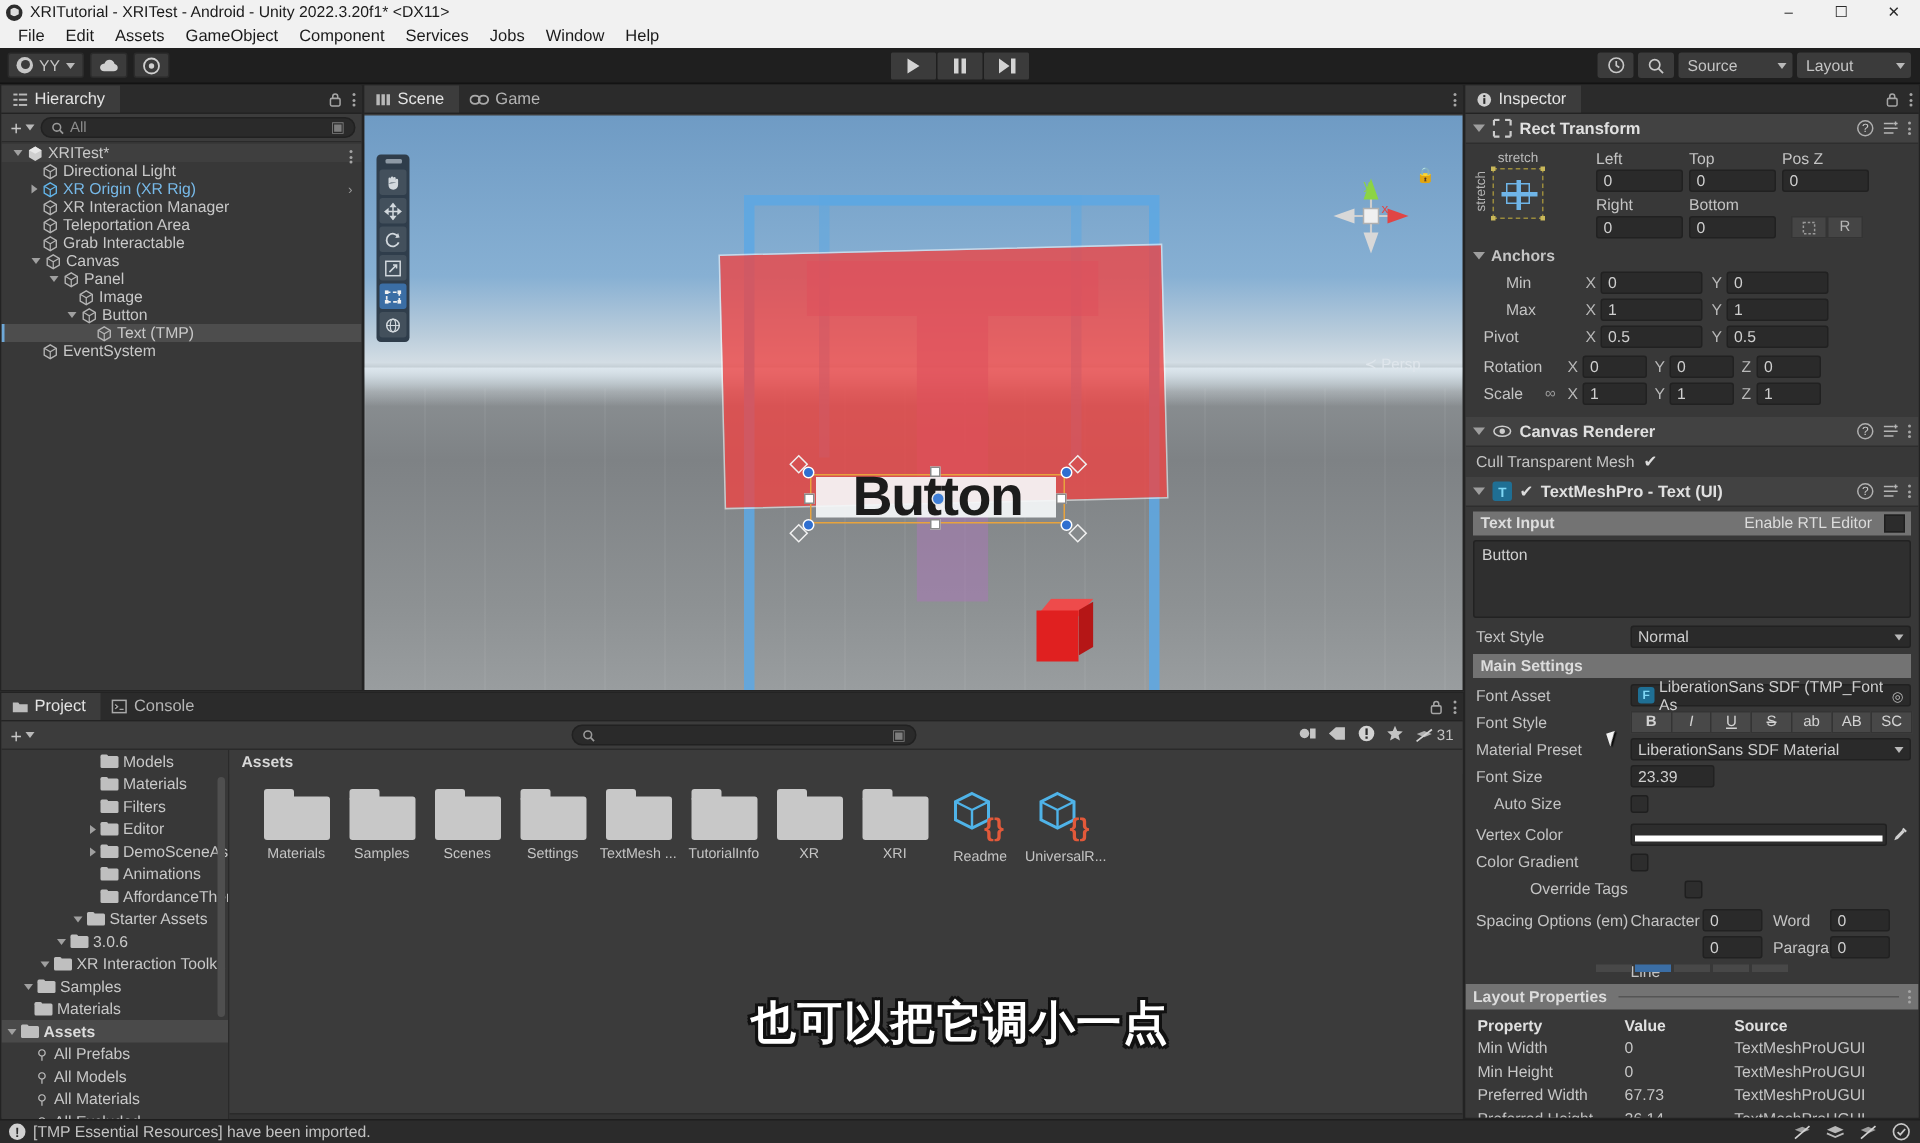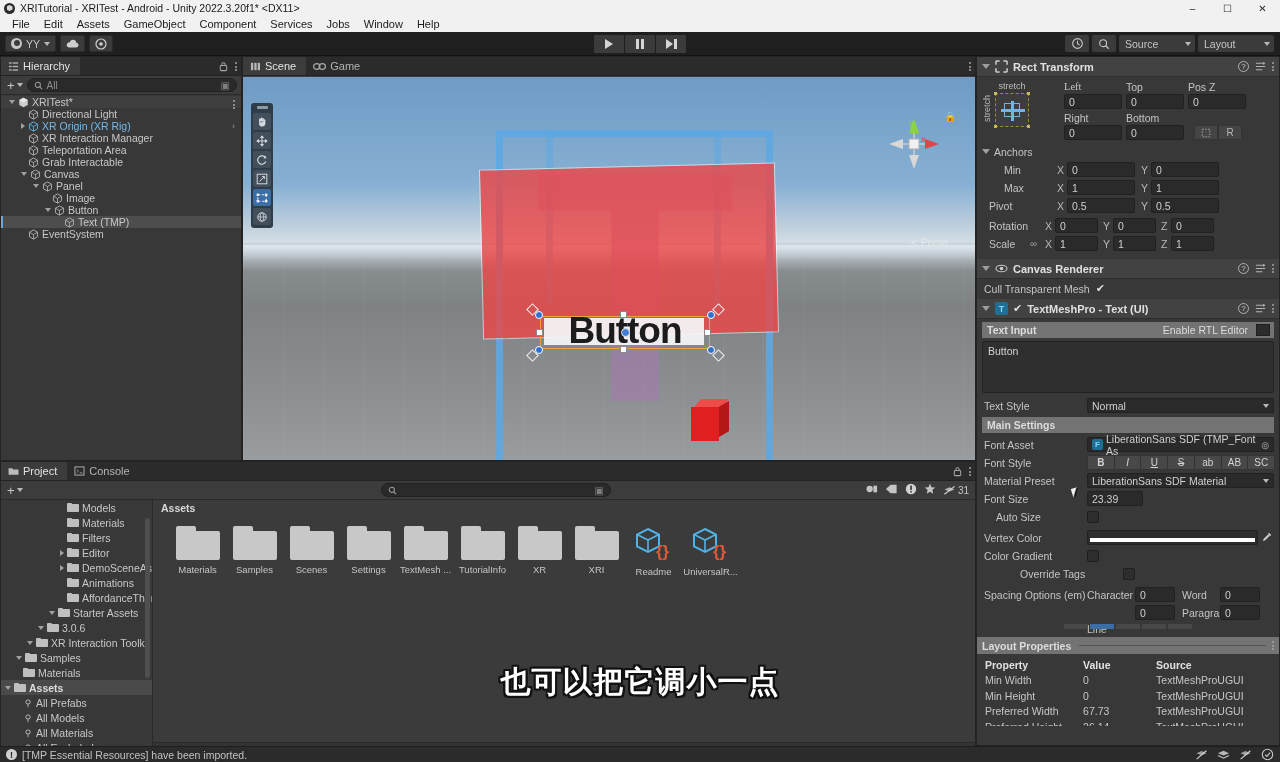--- a/index.html
+++ b/index.html
@@ -866,20 +866,41 @@
       <span class="lock-ico">🔒</span>
       <div class="persp-label">
         ≺ <span>Persp</span>
       </div>
     </div>
   </div>
 
   <div class="subtitle">也可以把它调小一点</div>
 
   <div class="panel" id="inspector">
+    <div class="tabstrip">
+      <div class="tab active">
+        <svg width="11" height="11" viewBox="0 0 12 12">
+          <circle cx="6" cy="6" r="5" fill="#cfcfcf"></circle>
+          <rect x="5.3" y="4.8" width="1.5" height="4.2" fill="#2b2b2b"></rect>
+          <rect x="5.3" y="2.6" width="1.5" height="1.5" fill="#2b2b2b"></rect>
+        </svg>
+        <span>Inspector</span>
+      </div>
+      <div class="tright">
+        <svg width="11" height="11" viewBox="0 0 12 12">
+          <rect x="2.5" y="5" width="7" height="5.5" rx="1" fill="none" stroke="#a5a5a5" stroke-width="1.1"></rect>
+          <path d="M4.2 5V3.6A1.8 1.8 0 0 1 7.8 3.6V5" fill="none" stroke="#a5a5a5" stroke-width="1.1"></path>
+        </svg>
+        <span class="kebab">
+            <i></i>
+            <i></i>
+            <i></i>
+          </span>
+      </div>
+    </div>
 
     <div class="insp-body">
 
       <div class="comp-head">
         <span class="foldarrow"></span>
         <svg width="13" height="13" viewBox="0 0 14 14">
           <path d="M1 1h4M1 1v4M13 1H9M13 1v4M1 13h4M1 13V9M13 13H9M13 13V9" stroke="#cccccc" stroke-width="1.6"></path>
         </svg>
         <span class="name">Rect Transform</span>
         <span class="right">
@@ -906,21 +927,21 @@
                 <span class="corner" style="left:-2px;top:-2px;"></span>
                 <span class="corner" style="right:-2px;top:-2px;"></span>
                 <span class="corner" style="left:-2px;bottom:-2px;"></span>
                 <span class="corner" style="right:-2px;bottom:-2px;"></span>
                 <span class="inner"></span>
               </div>
             </div>
           </div>
           <div style="flex:1;">
             <div style="display:flex; gap:4px; margin-bottom:1px;">
-              <span class="lbl" style="width:58px;font-family:Liberation Serif, serif;">Left</span>
+              <span class="lbl" style="width:58px;">Left</span>
               <span class="lbl" style="width:58px;">Top</span>
               <span class="lbl" style="width:58px;">Pos Z</span>
             </div>
             <div style="display:flex; gap:4px; margin-bottom:3px;">
               <span class="field" style="width:58px;">0</span>
               <span class="field" style="width:58px;">0</span>
               <span class="field" style="width:58px;">0</span>
             </div>
             <div style="display:flex; gap:4px; margin-bottom:1px;">
               <span class="lbl" style="width:58px;">Right</span>
@@ -934,21 +955,21 @@
                   <svg width="10" height="10" viewBox="0 0 12 12">
                     <rect x="1.5" y="1.5" width="9" height="9" fill="none" stroke="#9a9a9a" stroke-width="1.2" stroke-dasharray="2 1.5"></rect>
                   </svg>
                 </span>
                 <span style="width:24px;height:15px;background:#454545;border:1px solid #343434;display:flex;align-items:center;justify-content:center;font-size:10px;color:#b6b6b6;">R</span>
               </span>
             </div>
           </div>
         </div>
 
-        <div class="row" style="margin-top:3px;">
+        <div class="row" style="margin-top:3px;font-weight:bold;">
           <span class="foldarrow" style="margin-right:4px;"></span>
           <span class="lbl">Anchors</span>
         </div>
         <div class="row">
           <span class="lbl" style="width:75px; padding-left:22px;">Min</span>
           <span class="axis">X</span>
           <span class="field" style="width:68px;">0</span>
           <span class="axis" style="margin-left:6px;">Y</span>
           <span class="field" style="width:68px;">0</span>
         </div>

